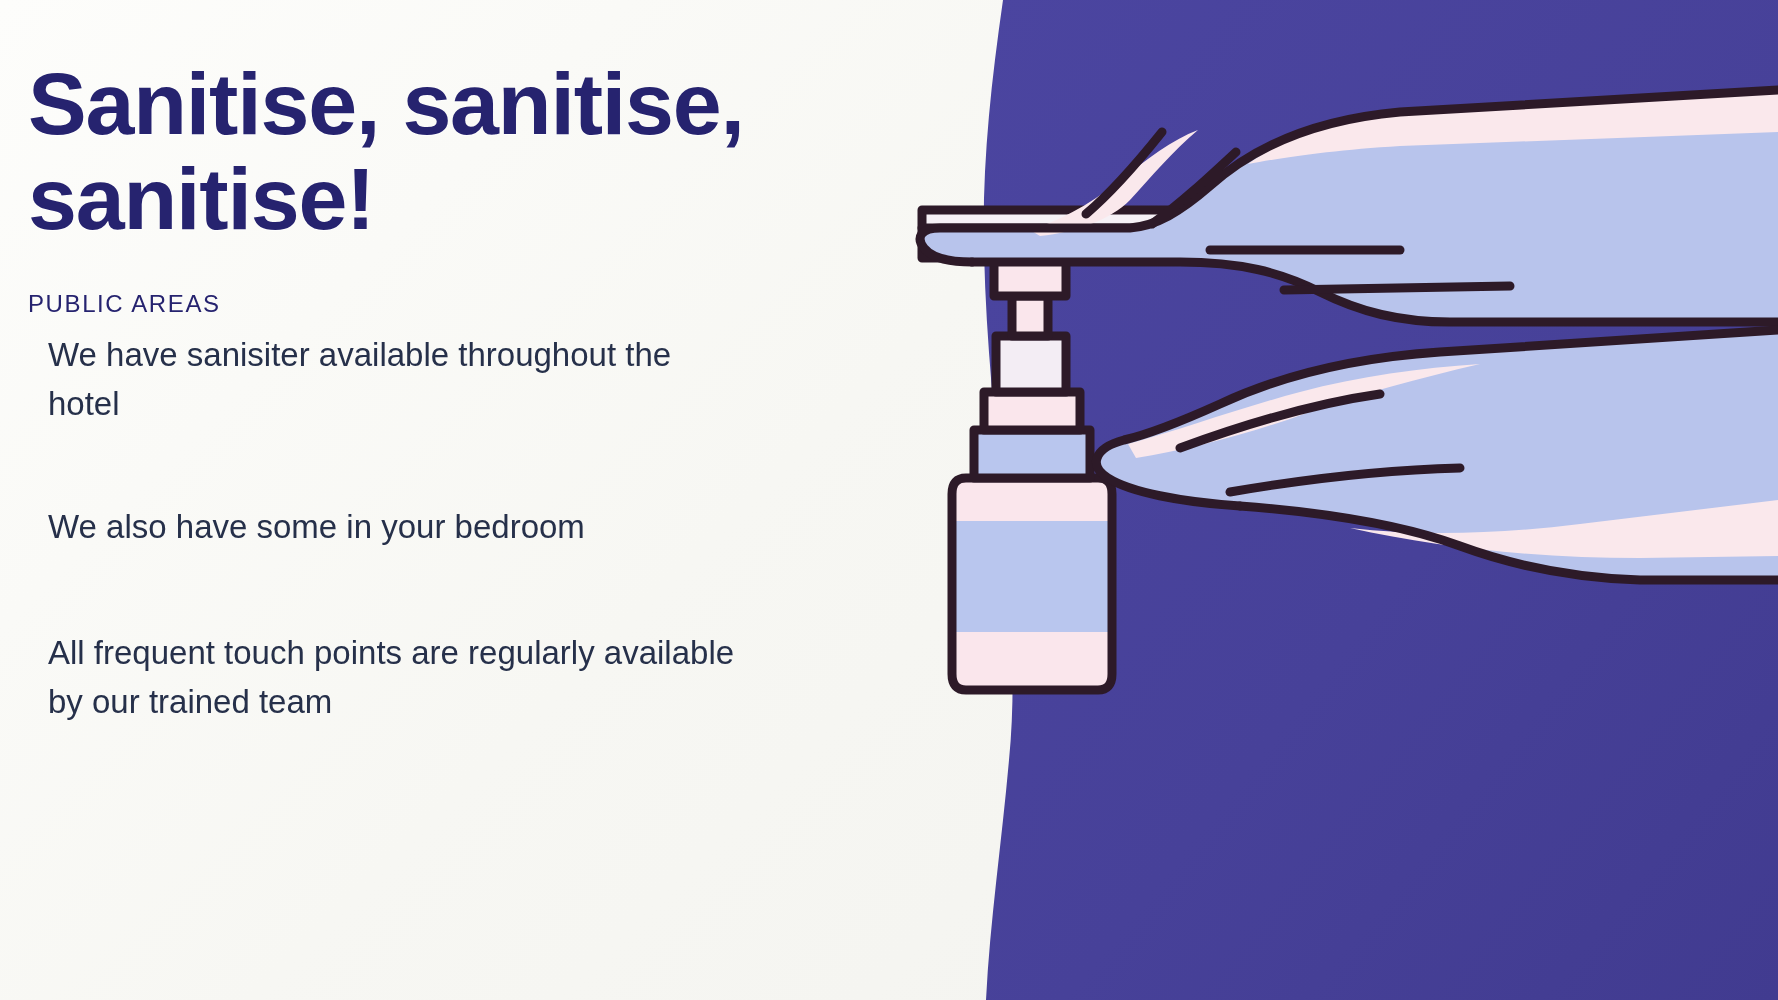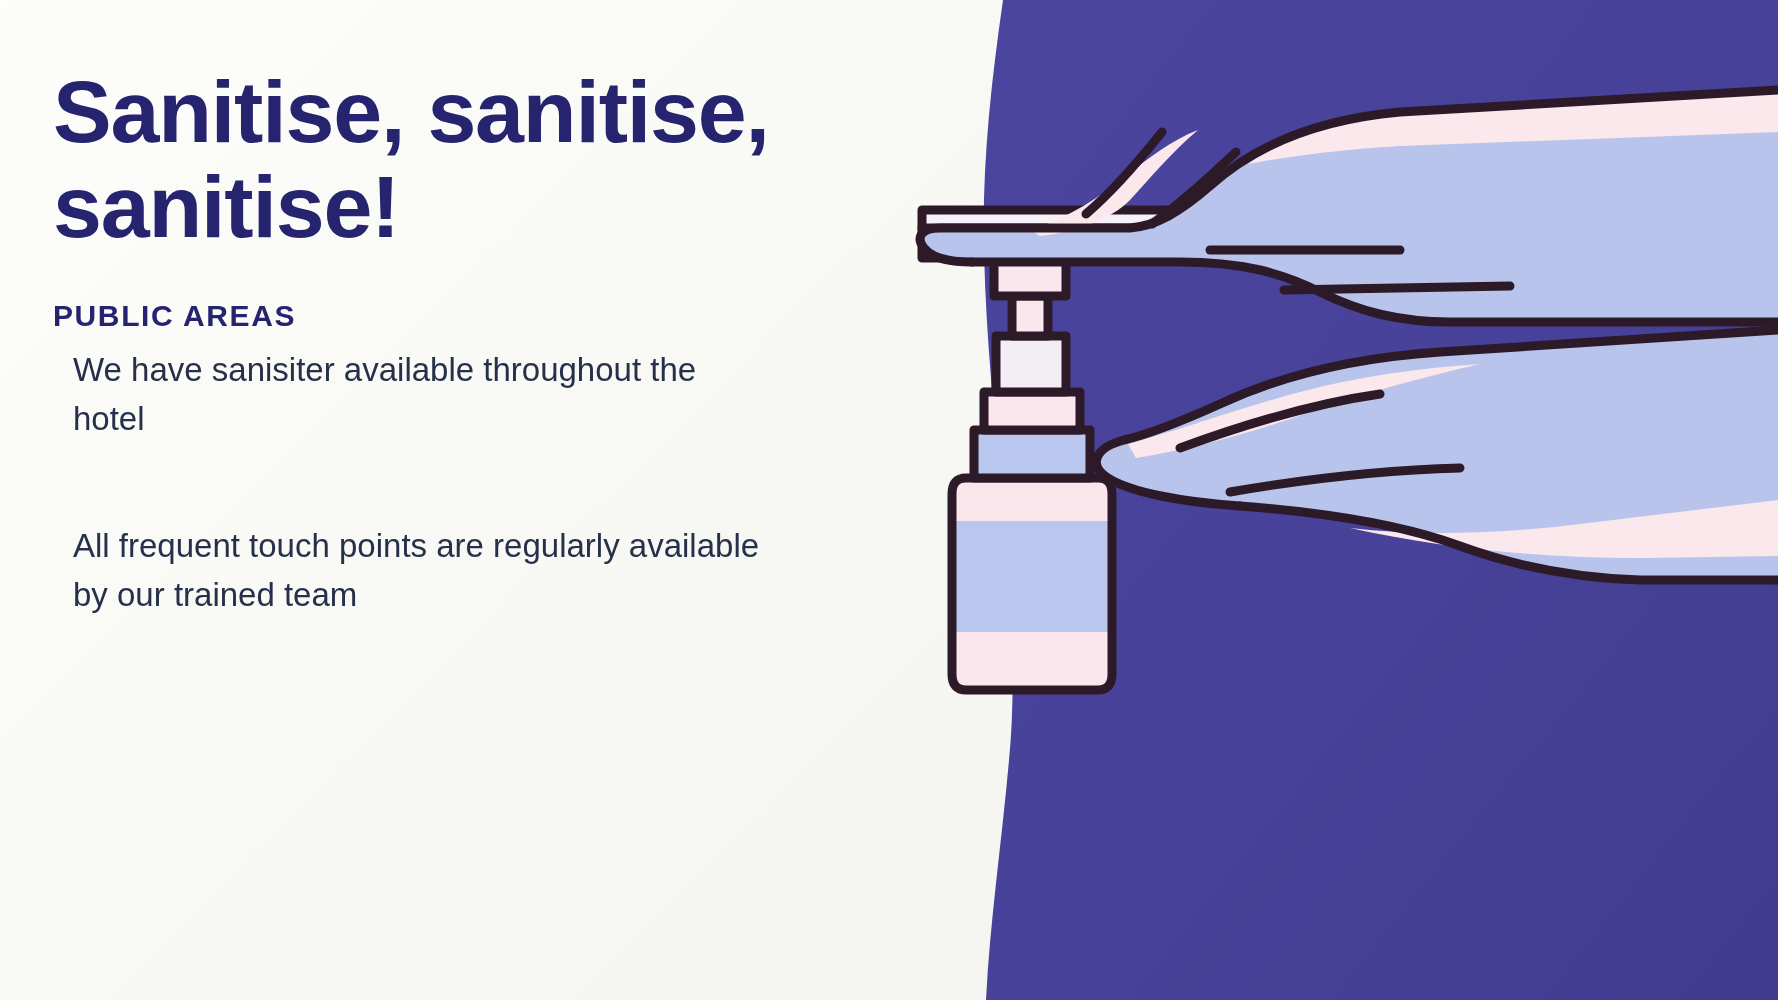--- a/index.html
+++ b/index.html
@@ -26,45 +26,45 @@
     position: absolute;
     top: 0; left: 0;
     width: 1778px;
     height: 1000px;
     pointer-events: none;
   }
 
   
   #text-column {
     position: absolute;
-    top: 12px;
+    top: 4px;
     left: 0;
     width: 900px;
     height: 736px;
-    padding: 52px 0 0 53px;
+    padding: 52px 0 0 28px;
   }
 
   #headline {
     font-size: 88px;
     font-weight: 700;
     line-height: 1.08;
     letter-spacing: -1.2px;
     color: #26236f;
     max-width: 830px;
     text-shadow: 0 1px 1px rgba(255,255,255,0.9);
   }
 
   .block { margin-top: 0; }
   #block-0 { margin-top: 44px; }
   #block-1 { margin-top: 74px; }
   #block-2 { margin-top: 78px; }
 
   .block-heading {
-    font-size: 30px;
-    font-weight: 700;
+    font-size: 24px;
+    font-weight: 400;
     letter-spacing: 1.6px;
     color: #26236f;
     line-height: 1.2;
     margin-bottom: 12px;
     margin-top: 44px;
   }
 
   .block-body {
     font-size: 33px;
     font-weight: 400;
@@ -107,20 +107,21 @@
   <div id="text-column">
 
     <h1 id="headline">Sanitise, sanitise, sanitise!</h1>
 
     <div class="block" id="block-0">
       <div class="block-heading">PUBLIC AREAS</div>
       <div class="block-body">We have sanisiter available throughout the hotel</div>
     </div>
 
     <div class="block" id="block-1">
+      <div class="block-body">We also have some in your bedroom</div>
     </div>
 
     <div class="block" id="block-2">
       <div class="block-body">All frequent touch points are regularly available by our trained team</div>
     </div>
 
   </div>
 
   <svg id="illustration" viewBox="0 0 898 1000" preserveAspectRatio="none" aria-hidden="true">
 

